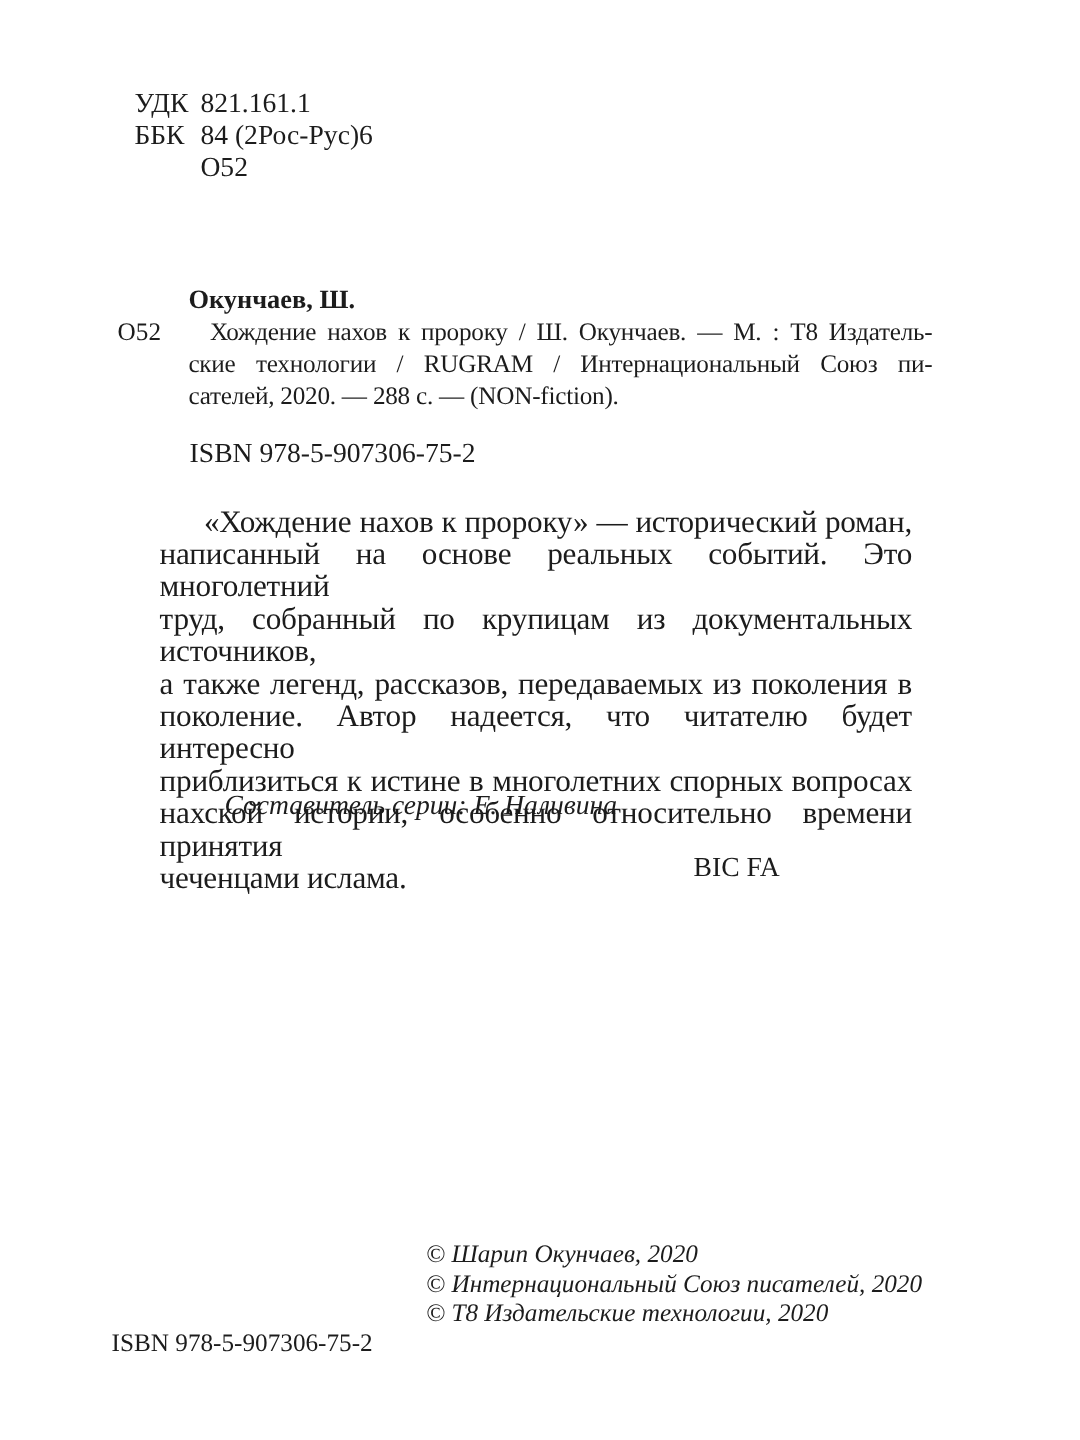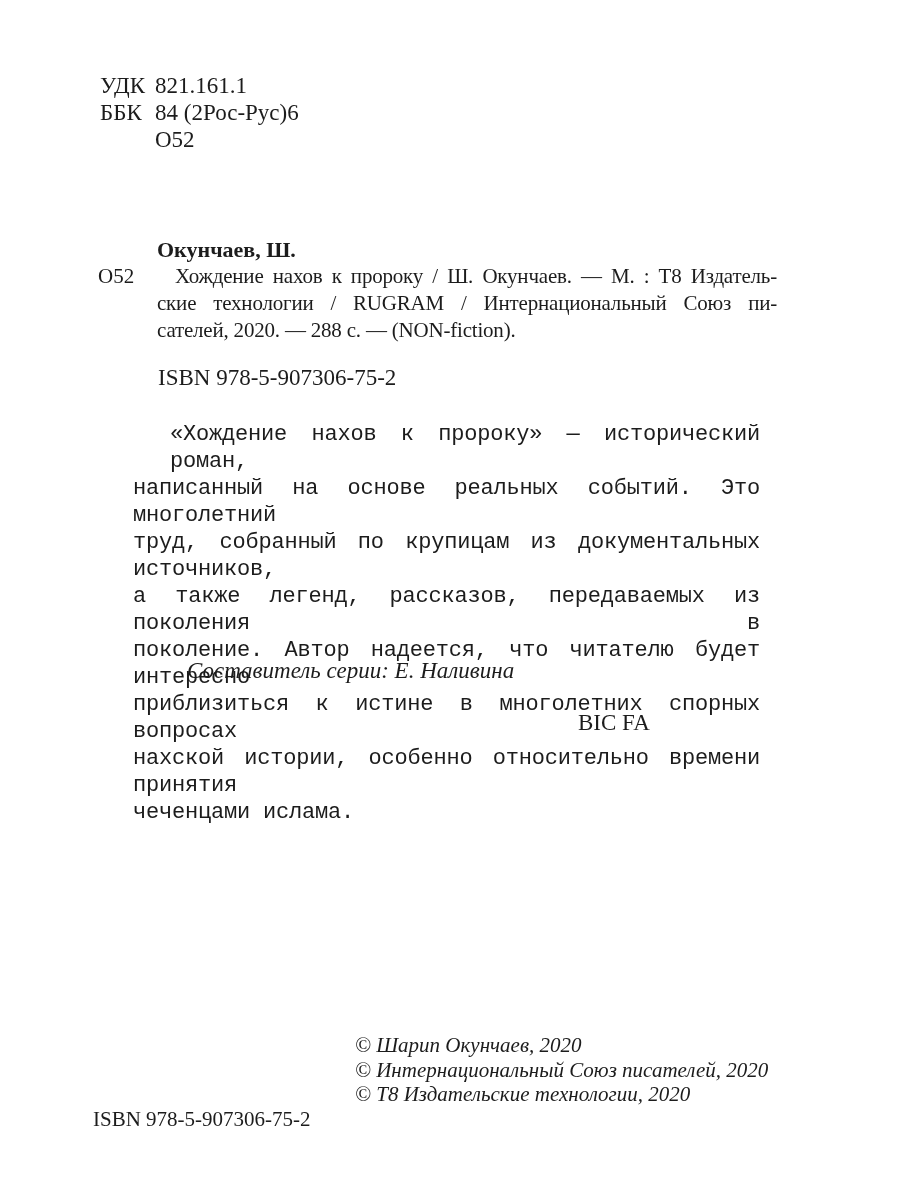--- a/index.html
+++ b/index.html
@@ -26,20 +26,21 @@
     position: absolute;
     left: 100px;
     top: 72px;
     font-size: 23px;
     line-height: 27px;
     white-space: nowrap;
   }
   .id-label {
     display: inline-block;
     width: 55px;
+    margin-left: 12px;
   }
 
   
   .author-heading {
     position: absolute;
     left: 157px;
     top: 236px;
     font-size: 22px;
     font-weight: bold;
     line-height: 27px;
@@ -77,24 +78,23 @@
     top: 364px;
     font-size: 23px;
     line-height: 27px;
   }
 
   .annotation {
     position: absolute;
     left: 133px;
     top: 421px;
     width: 627px;
-    font-size: 22px;
+    font-size: 26px;
     line-height: 27px;
     letter-spacing: -0.2px;
-    font-family: Liberation Mono, monospace;
   }
   .annotation .first {
     padding-left: 37px;
   }
 
   .series {
     position: absolute;
     left: 187px;
     top: 657px;
     font-size: 23px;

